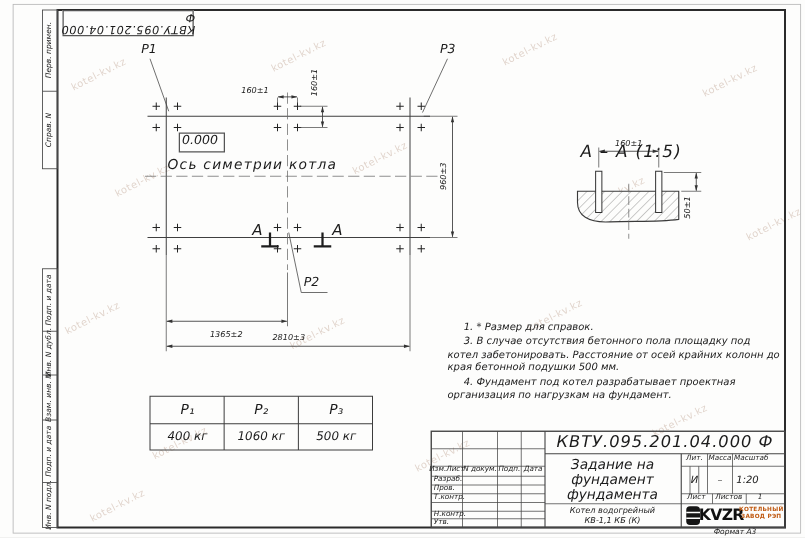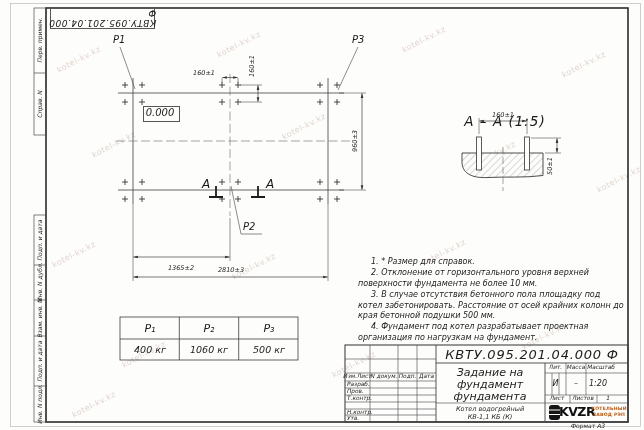--- a/index.html
+++ b/index.html
@@ -171,35 +171,35 @@
   <span class="t r side" style="left:40px;top:282px">Инв. N дубл.</span>
   <span class="t r side" style="left:40px;top:318px">Взам. инв. N</span>
   <span class="t r side" style="left:40px;top:361px">Подп. и дата</span>
   <span class="t r side" style="left:40px;top:404px">Инв. N подл.</span>
 
   <span class="t plabel" style="left:113px;top:35px">P1</span>
   <span class="t plabel" style="left:352px;top:35px">P3</span>
   <span class="t plabel" style="left:243px;top:222px">P2</span>
   <div class="lvlbox"></div>
   <span class="t c lvl" style="left:160px;top:113px">0.000</span>
+  <span class="t axis" style="left:134px;top:126px">Ось симетрии котла</span>
   <span class="t c dim" style="left:204px;top:72.5px">160±1</span>
   <span class="t r dim" style="left:252px;top:66px">160±1</span>
   <span class="t r dim" style="left:355px;top:141px">960±3</span>
   <span class="t c dim" style="left:181px;top:268px">1365±2</span>
   <span class="t c dim" style="left:231px;top:270px">2810±3</span>
   <span class="t c secletter" style="left:206px;top:184px">А</span>
   <span class="t c secletter" style="left:270px;top:184px">А</span>
 
   <span class="t c sectitle" style="left:505px;top:91px">А – А (1:5)</span>
   <span class="t c dim" style="left:503px;top:114.5px">160±1</span>
   <span class="t r dim" style="left:550px;top:166px">50±1</span>
 
   <div class="notes">
     <p>1. * Размер для справок.</p>
-    <p>2. Отклонение от горизонтального уровня верхней поверхности фундамента не более 10 мм.</p>
     <p>3. В случае отсутствия бетонного пола площадку под котел забетонировать. Расстояние от осей крайних колонн до края бетонной подушки 500 мм.</p>
     <p>4. Фундамент под котел разрабатывает проектная организация по нагрузкам на фундамент.</p>
   </div>
 
   <span class="t c th" style="left:150px;top:328px">P₁</span>
   <span class="t c th" style="left:209px;top:328px">P₂</span>
   <span class="t c th" style="left:269px;top:328px">P₃</span>
   <span class="t c tv" style="left:150px;top:350px">400 кг</span>
   <span class="t c tv" style="left:209px;top:350px">1060 кг</span>
   <span class="t c tv" style="left:269px;top:350px">500 кг</span>

